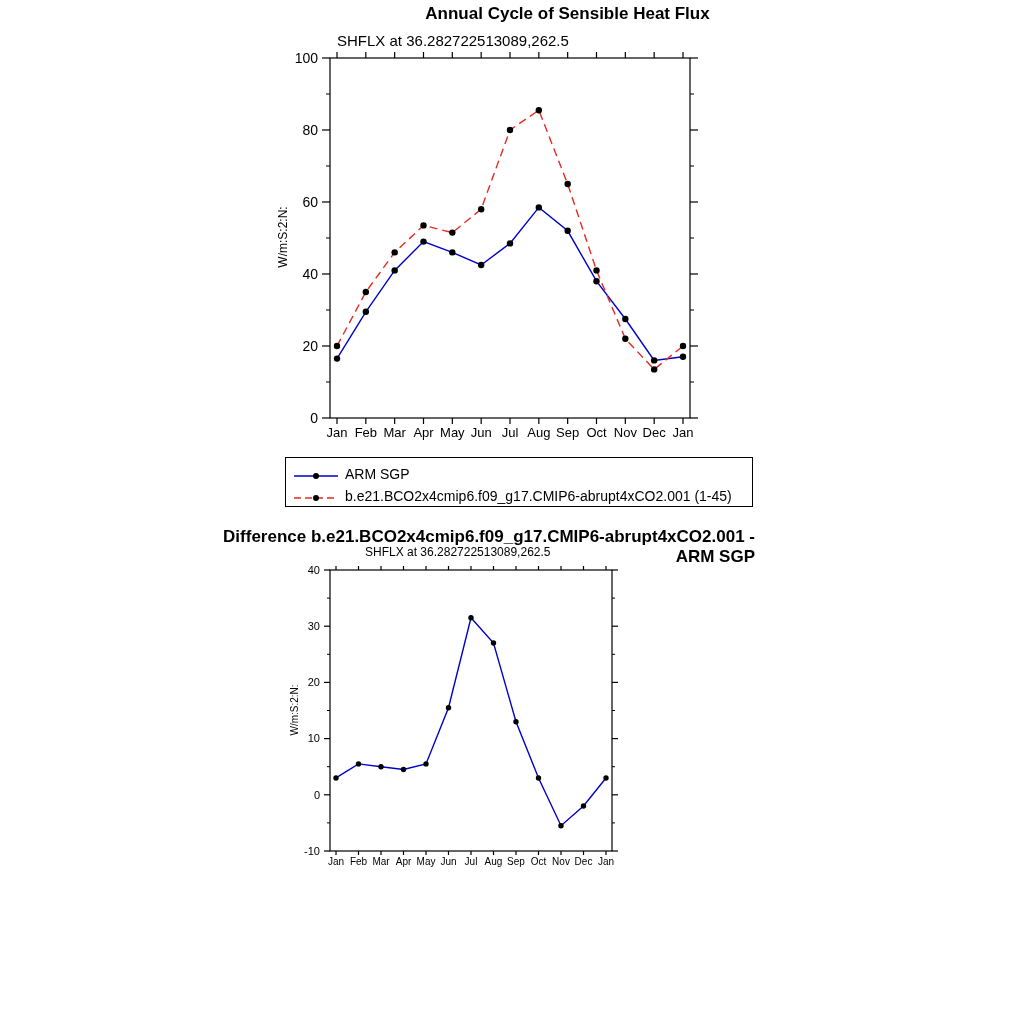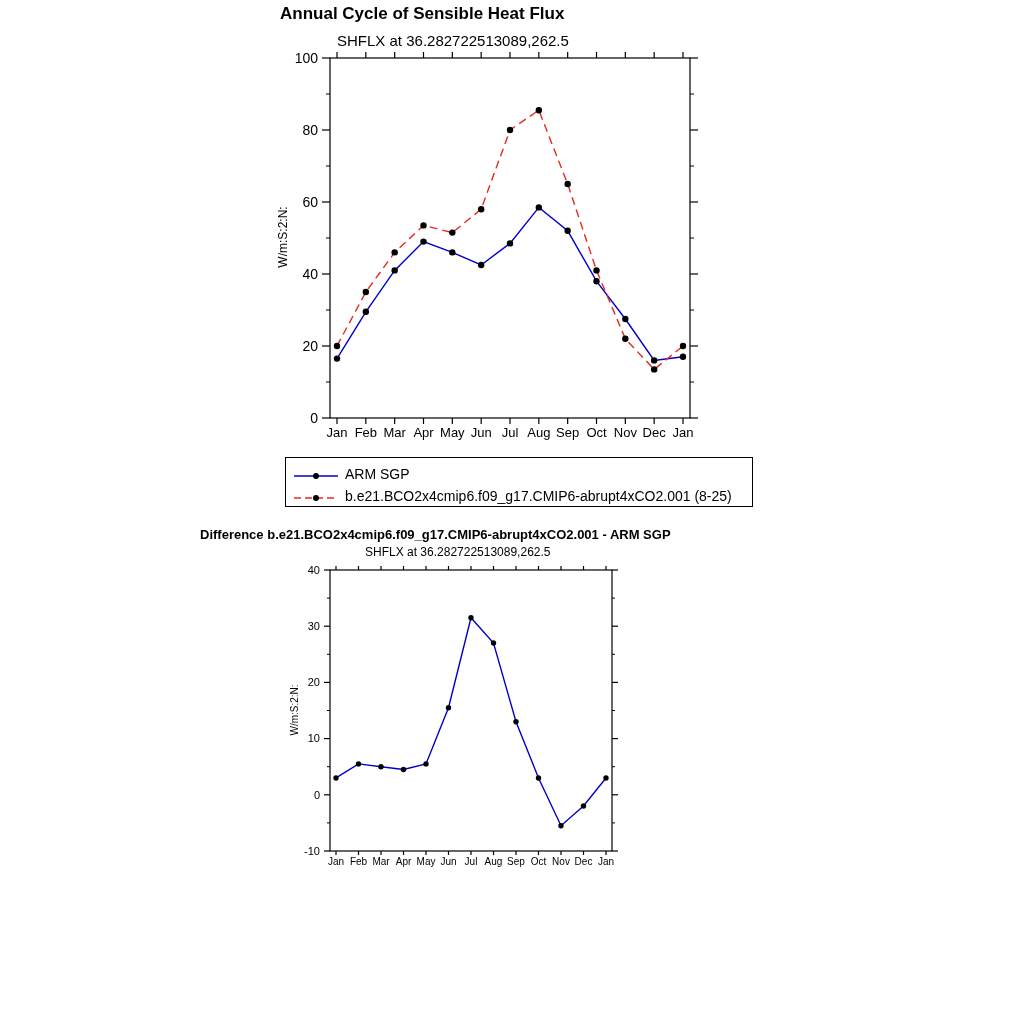--- a/index.html
+++ b/index.html
@@ -14,20 +14,21 @@
     width: 1024px;
     height: 1024px;
     background: #ffffff;
     overflow: hidden;
   }
   .chart-title-main {
     position: absolute;
     left: 280px;
     top: 4px;
     width: 575px;
+    text-align: center;
     font-size: 17px;
     font-weight: bold;
   }
   .chart-subtitle-top {
     position: absolute;
     left: 337px;
     top: 32px;
     font-size: 15px;
   }
   .svg-abs { position: absolute; }
@@ -74,22 +75,22 @@
   .legend-label {
     margin-left: 5px;
     font-size: 14px;
     white-space: nowrap;
   }
   .chart-title-diff {
     position: absolute;
     left: 200px;
     top: 527px;
     width: 555px;
-    text-align: left;
-    font-size: 13px;
+    text-align: right;
+    font-size: 17px;
     font-weight: bold;
   }
   .chart-subtitle-bottom {
     position: absolute;
     left: 365px;
     top: 545px;
     font-size: 12px;
   }
   svg text { fill: #000000; font-family: "Liberation Sans", sans-serif; }
 </style>
@@ -209,21 +210,21 @@
           <line x1="2" y1="6" x2="46" y2="6" stroke="#0000cc" stroke-width="1.4"></line>
           <circle cx="24" cy="6" r="3" fill="#000000"></circle>
         </svg>
       <span class="legend-label">ARM SGP</span>
     </div>
     <div class="legend-row">
       <svg class="legend-sample" width="48" height="12">
           <line x1="2" y1="6" x2="46" y2="6" stroke="#e52a1f" stroke-width="1.4" stroke-dasharray="7,4"></line>
           <circle cx="24" cy="6" r="3" fill="#000000"></circle>
         </svg>
-      <span class="legend-label">b.e21.BCO2x4cmip6.f09_g17.CMIP6-abrupt4xCO2.001 (8-25)</span>
+      <span class="legend-label">b.e21.BCO2x4cmip6.f09_g17.CMIP6-abrupt4xCO2.001 (1-45)</span>
     </div>
   </div>
 
   <div class="chart-title-diff">Difference b.e21.BCO2x4cmip6.f09_g17.CMIP6-abrupt4xCO2.001 - ARM SGP</div>
 
   <div class="chart-subtitle-bottom">SHFLX at 36.282722513089,262.5</div>
 
   <div class="ylabel ylabel-bottom">W/m:S:2:N:</div>
 
   <svg id="chart-bottom" class="svg-abs" width="360" height="310">

